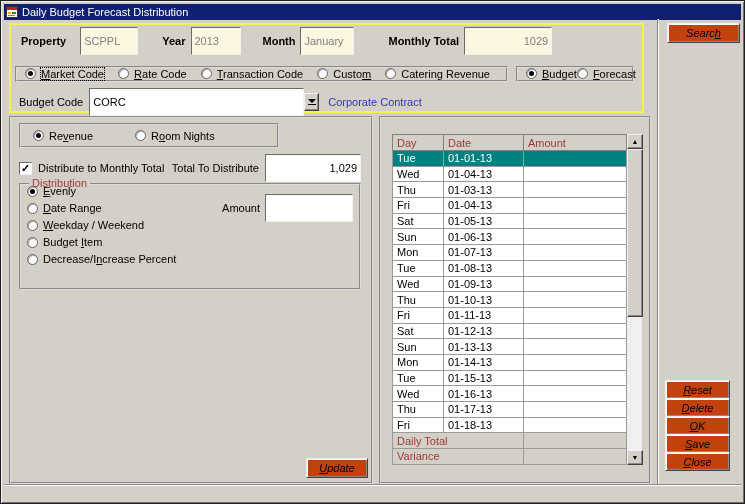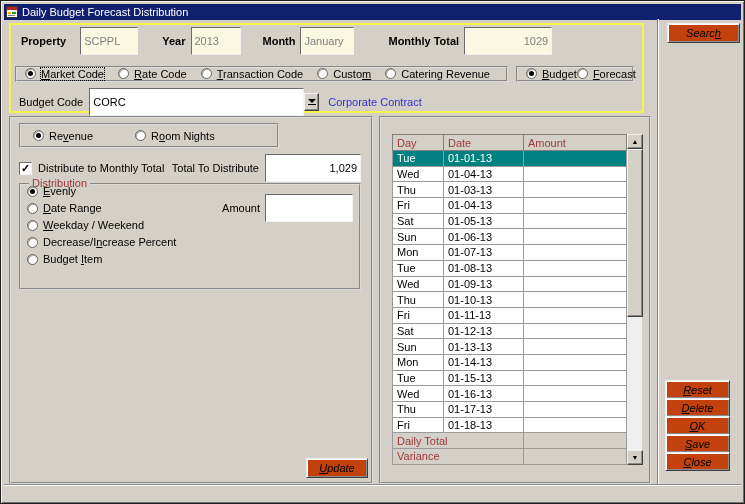--- a/index.html
+++ b/index.html
@@ -208,25 +208,25 @@
           <span class="ritem">
             <span class="radio"></span>
             <span class="rlabel"><u>D</u>ate Range</span>
           </span>
           <span class="ritem">
             <span class="radio"></span>
             <span class="rlabel"><u>W</u>eekday / Weekend</span>
           </span>
           <span class="ritem">
             <span class="radio"></span>
+            <span class="rlabel">Budget <u>I</u>tem</span>
+          </span>
+          <span class="ritem">
+            <span class="radio"></span>
             <span class="rlabel">Decrease/I<u>n</u>crease Percent</span>
-          </span>
-          <span class="ritem">
-            <span class="radio"></span>
-            <span class="rlabel">Budget <u>I</u>tem</span>
           </span>
         </div>
       <div class="amount-row">
         <span class="amount-label">Amount</span>
         <div class="field amount-field"></div>
       </div>
     </div>
 
     <button class="win-btn update-btn"><u>U</u>pdate</button>
   </div>

